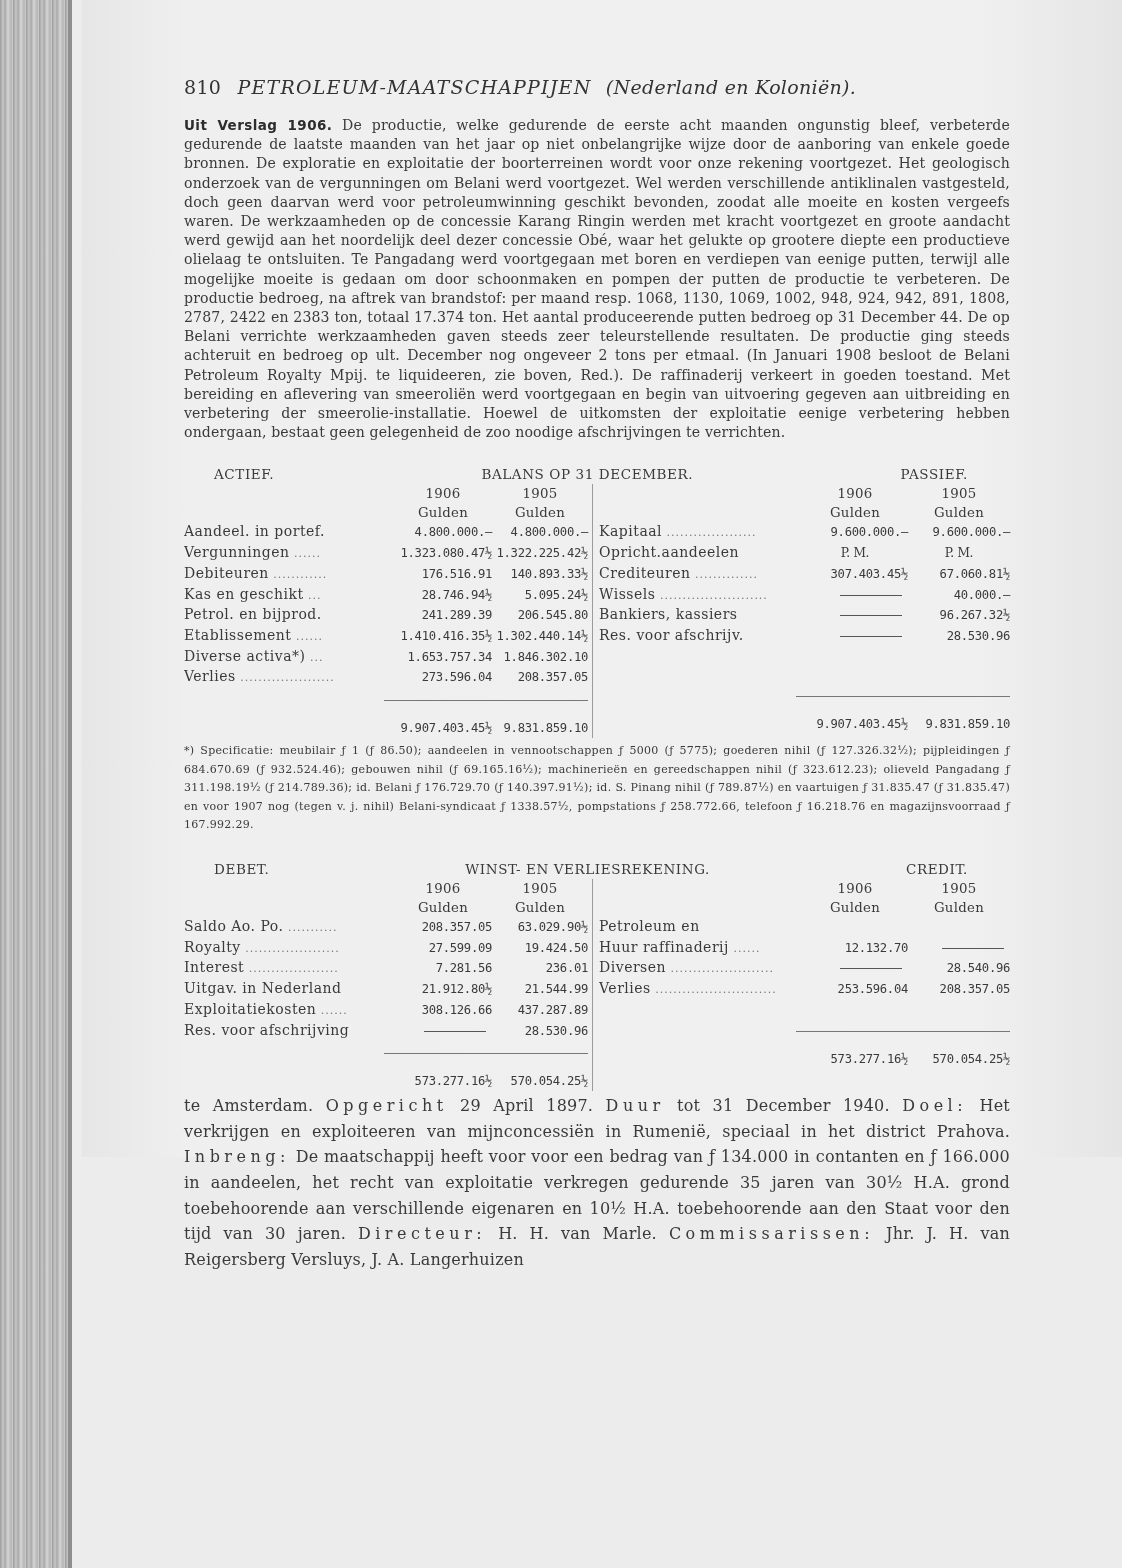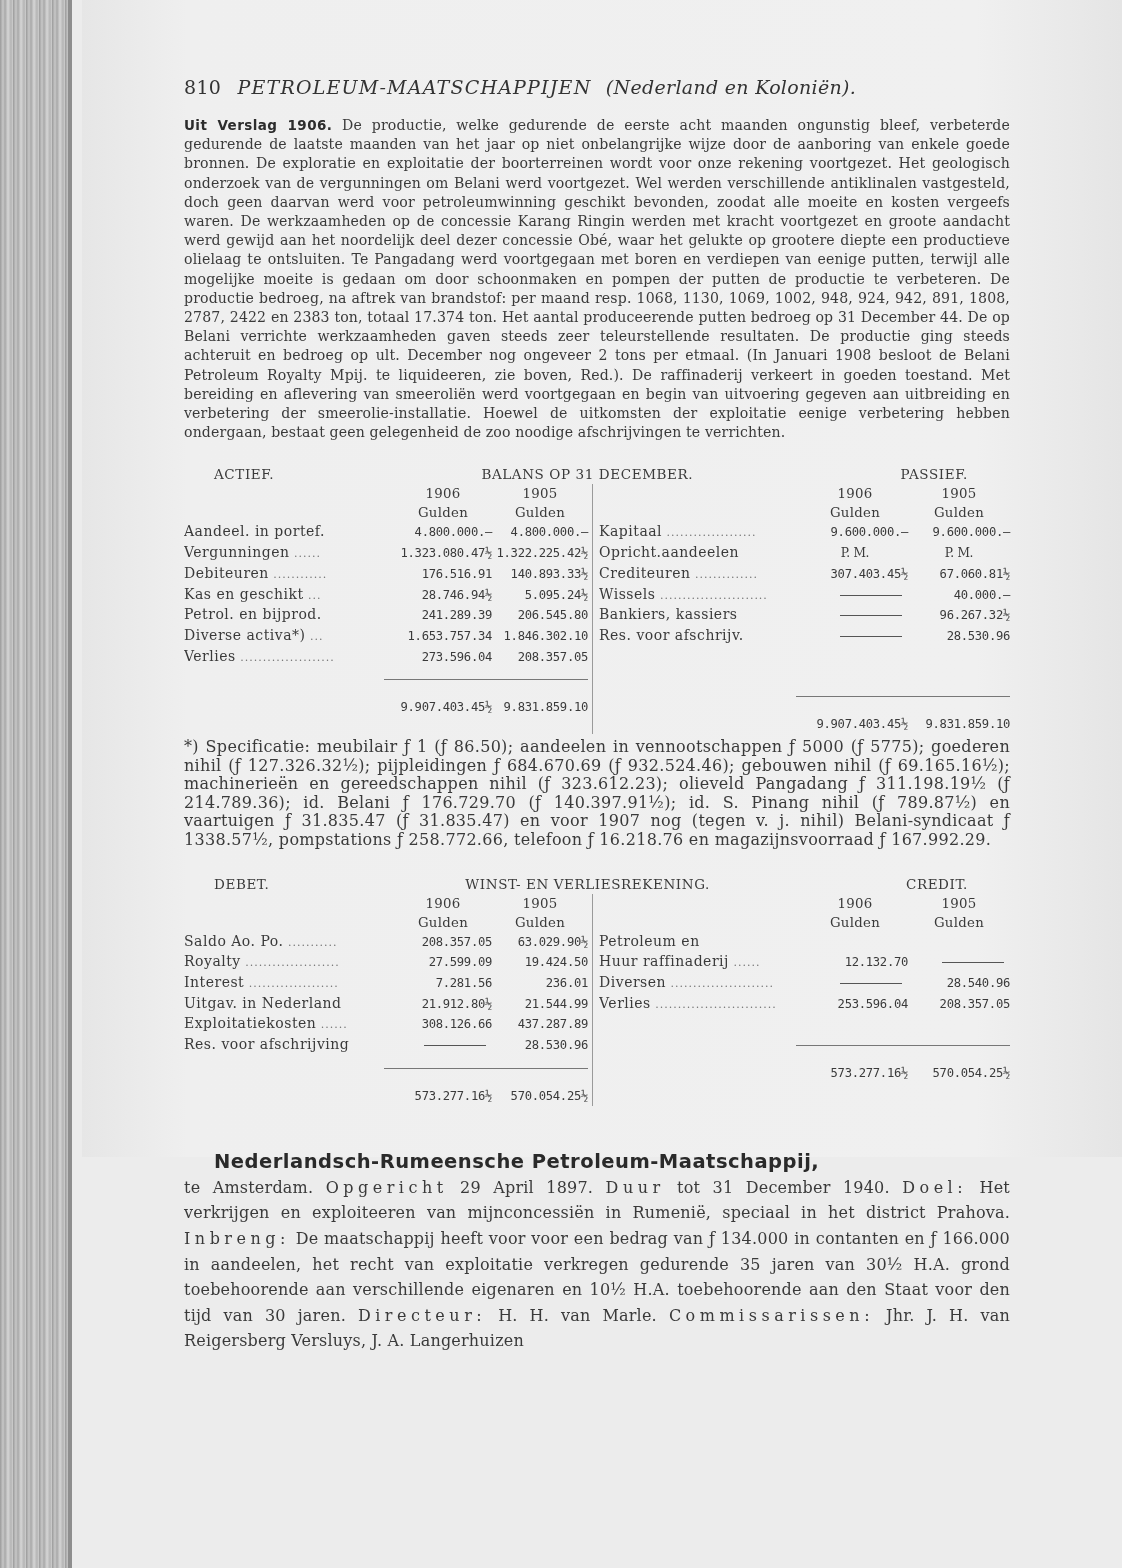--- a/index.html
+++ b/index.html
@@ -64,21 +64,21 @@
     .half.left .num.y05 { width: 96px; }
     .half.right .num.y06 { width: 106px; }
     .half.right .num.y05 { width: 102px; }
     .rule-wrap { display: flex; justify-content: flex-end; margin-top: 12px; }
     .rule { border-top: 1px solid #777; height: 0; }
     .half.left .rule { width: 204px; }
     .half.right .rule { width: 214px; }
     .total-row { justify-content: flex-end; margin-top: 18px; line-height: 19px; }
     .dash { display: inline-block; width: 62px; border-top: 1px solid #555; vertical-align: middle; margin-right: 6px; }
 
-    .footnote { margin-top: 4px; font-size: 16px; line-height: 18.6px; text-align: justify; text-align-last: left; letter-spacing: 0.3px; }
+    .footnote { margin-top: 4px; font-size: 11px; line-height: 18.6px; text-align: justify; text-align-last: left; letter-spacing: 0.3px; }
 
     .heading2 {
       margin-top: 44px; font-family: "DejaVu Sans", "Liberation Sans", sans-serif; font-weight: bold;
       font-size: 19.5px; color: #2a2a2a; letter-spacing: 0.5px; padding-left: 30px; white-space: nowrap;
     }
     p.body2 { margin: 2px 0 0 0; font-size: 16px; line-height: 25.6px; text-align: justify; text-align-last: left; letter-spacing: 0.2px; }
     .sp { letter-spacing: 4.5px; }
   </style>
 </head>
 <body>
@@ -137,20 +137,25 @@
                 <span class="lbl"><span>Kas en geschikt</span><span class="dots"> ...</span></span>
                 <span class="num y06">28.746.94½</span>
                 <span class="num y05">5.095.24½</span>
               </div>
               <div class="data-row">
                 <span class="lbl"><span>Petrol. en bijprod.</span><span class="dots"></span></span>
                 <span class="num y06">241.289.39</span>
                 <span class="num y05">206.545.80</span>
               </div>
               <div class="data-row">
+                <span class="lbl"><span>Etablissement</span><span class="dots"> ......</span></span>
+                <span class="num y06">1.410.416.35½</span>
+                <span class="num y05">1.302.440.14½</span>
+              </div>
+              <div class="data-row">
                 <span class="lbl"><span>Diverse activa*)</span><span class="dots"> ...</span></span>
                 <span class="num y06">1.653.757.34</span>
                 <span class="num y05">1.846.302.10</span>
               </div>
               <div class="data-row">
                 <span class="lbl"><span>Verlies</span><span class="dots"> .....................</span></span>
                 <span class="num y06">273.596.04</span>
                 <span class="num y05">208.357.05</span>
               </div>
             </div>
@@ -315,21 +320,20 @@
               <div class="rule"></div>
             </div>
           <div class="total-row">
             <span class="num y06">573.277.16½</span>
             <span class="num y05">570.054.25½</span>
           </div>
         </div>
       </div>
     </div>
 
-    <div class="heading2">Nederlandsch-Rumeensche Petroleum-Maatschappij,</div>
     <p class="body2">
       <span>te Amsterdam.</span>
       <span class="sp">Opgericht</span>
       <span>29 April 1897.</span>
       <span class="sp">Duur</span>
       <span>tot 31 December 1940.</span>
       <span class="sp">Doel:</span>
       <span>Het verkrijgen en exploiteeren van mijnconcessiën in Rumenië, speciaal in het district Prahova.</span>
       <span class="sp">Inbreng:</span>
       <span>De maatschappij heeft voor voor een bedrag van ƒ 134.000 in contanten en ƒ 166.000 in aandeelen, het recht van exploitatie verkregen gedurende 35 jaren van 30½ H.A. grond toebehoorende aan verschillende eigenaren en 10½ H.A. toebehoorende aan den Staat voor den tijd van 30 jaren.</span>

